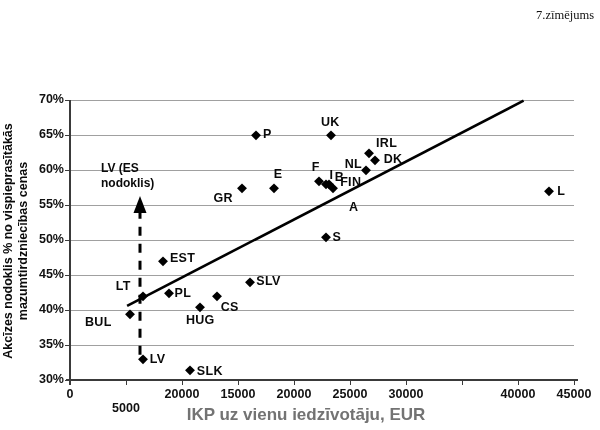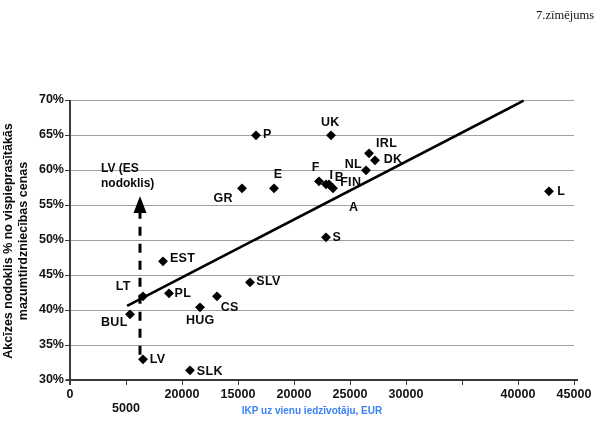--- a/index.html
+++ b/index.html
@@ -33,22 +33,22 @@
   }
   .point{
     position:absolute;width:6.5px;height:6.5px;background:#000;
     transform:translate(-50%,-50%) rotate(45deg);
   }
   .point-label{
     position:absolute;font-size:12.5px;font-weight:600;color:#0a0a0a;
     white-space:nowrap;letter-spacing:.3px;
   }
   .x-axis-title{
-    position:absolute;left:60px;top:405px;width:504px;text-align:center;
-    font-size:10px;font-weight:bold;color:#3b82f6;
+    position:absolute;left:54px;top:405px;width:504px;text-align:center;
+    font-size:17px;font-weight:bold;color:#737373;
   }
   .y-axis-title{
     position:absolute;left:-133px;top:225px;width:300px;height:32px;
     transform:rotate(-90deg);text-align:center;
     font-size:12.5px;font-weight:bold;line-height:15px;color:#0a0a0a;
   }
   .annotation{
     position:absolute;left:101px;top:161px;
     font-size:12px;font-weight:600;line-height:14.5px;color:#0a0a0a;
     white-space:pre;
@@ -145,21 +145,21 @@
       <div class="point-label" style="left: 256.32px; top: 274px;">SLV</div>
       <div class="point" style="left: 142.8px; top: 296px;"></div>
       <div class="point-label" style="left: 115.8px; top: 279px;">LT</div>
       <div class="point" style="left: 168.56px; top: 292.5px;"></div>
       <div class="point-label" style="left: 174.56px; top: 285.5px;">PL</div>
       <div class="point" style="left: 216.72px; top: 296px;"></div>
       <div class="point-label" style="left: 220.72px; top: 300px;">CS</div>
       <div class="point" style="left: 199.92px; top: 306.5px;"></div>
       <div class="point-label" style="left: 185.92px; top: 312.5px;">HUG</div>
       <div class="point" style="left: 130.48px; top: 313.5px;"></div>
-      <div class="point-label" style="left: 101px; top: 314.5px;">BUL</div>
+      <div class="point-label" style="left: 85px; top: 314.5px;">BUL</div>
       <div class="point" style="left: 142.8px; top: 359px;"></div>
       <div class="point-label" style="left: 149.8px; top: 352px;">LV</div>
       <div class="point" style="left: 189.84px; top: 369.5px;"></div>
       <div class="point-label" style="left: 196.84px; top: 363.5px;">SLK</div>
     </div>
 
   <svg class="overlay" id="overlay" width="600" height="430">
       <line x1="127.12" y1="305.79999999999995" x2="523.6" y2="100.69999999999993" stroke="#000" stroke-width="2.6"></line>
       <line x1="140" y1="354.8" x2="140" y2="210.90000000000003" stroke="#000" stroke-width="3" stroke-dasharray="9 8"></line>
       <polygon points="140,195.90000000000003 133.5,212.90000000000003 146.5,212.90000000000003" fill="#000"></polygon>

